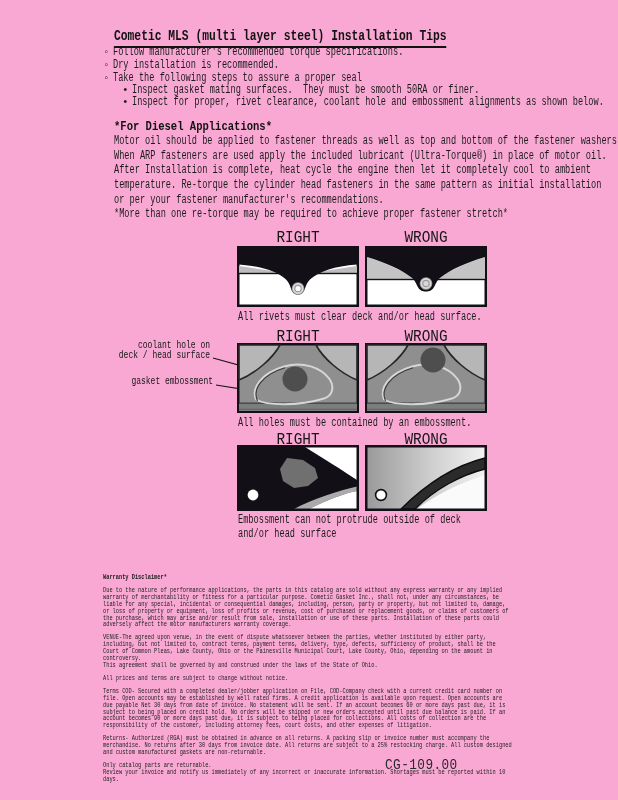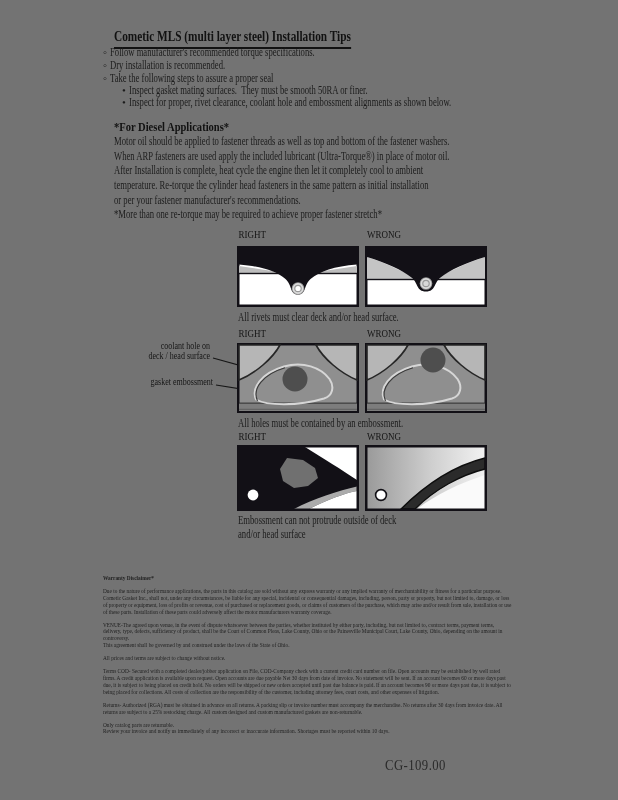--- a/index.html
+++ b/index.html
@@ -1,29 +1,29 @@
 <!DOCTYPE html>
 <html><head>
 <meta charset="utf-8">
 <style>
   html,body{margin:0;padding:0;background:#ffffff;}
-  #page{position:relative;width:618px;height:800px;background:#737373;overflow:hidden;
-        font-family:Liberation Serif, serif;color:#1c1c1c;}
+  #page{position:relative;width:618px;height:800px;background:#f9a8d4;overflow:hidden;
+        font-family:Liberation Mono, monospace;color:#1c1c1c;}
   .abs{position:absolute;}
   .cx{transform:scaleX(0.72);transform-origin:0 0;white-space:pre;}
   .cx-c{transform:scaleX(0.9);transform-origin:50% 0;white-space:nowrap;}
   .cx-r{transform:scaleX(0.8);transform-origin:100% 0;white-space:pre;text-align:right;}
   .title{font-size:14.5px;font-weight:bold;color:#121212;transform:scaleX(0.78);
          transform-origin:0 0;white-space:nowrap;border-bottom:2px solid #121212;padding-bottom:2px;}
   .body-line{font-size:12px;line-height:13px;}
   .para{font-size:12px;line-height:15px;}
   .heading{font-size:13.5px;font-weight:bold;color:#121212;}
   .bullet-row{display:flex;align-items:flex-start;}
   .marker{font-size:11px;line-height:13px;margin-right:3px;color:#1c1c1c;}
-  .dlabel{width:122px;text-align:left;font-size:10px;color:#161616;}
+  .dlabel{width:122px;text-align:center;font-size:16px;color:#161616;}
   .caption{font-size:12px;line-height:14px;}
   .ann{font-size:10px;line-height:9.5px;color:#161616;}
   .warranty{width:486px;transform:scaleX(0.845);transform-origin:0 0;
             font-size:6.3px;line-height:6.9px;color:#222;}
   .warranty p{margin:0 0 6px 0;white-space:pre-line;}
   .warranty .whead{font-weight:bold;margin-bottom:6px;}
   .footer{font-size:15px;color:#2a2a2a;transform:scaleX(0.85);transform-origin:0 0;letter-spacing:0.5px;}
   svg{display:block;}
 </style>
 </head>

